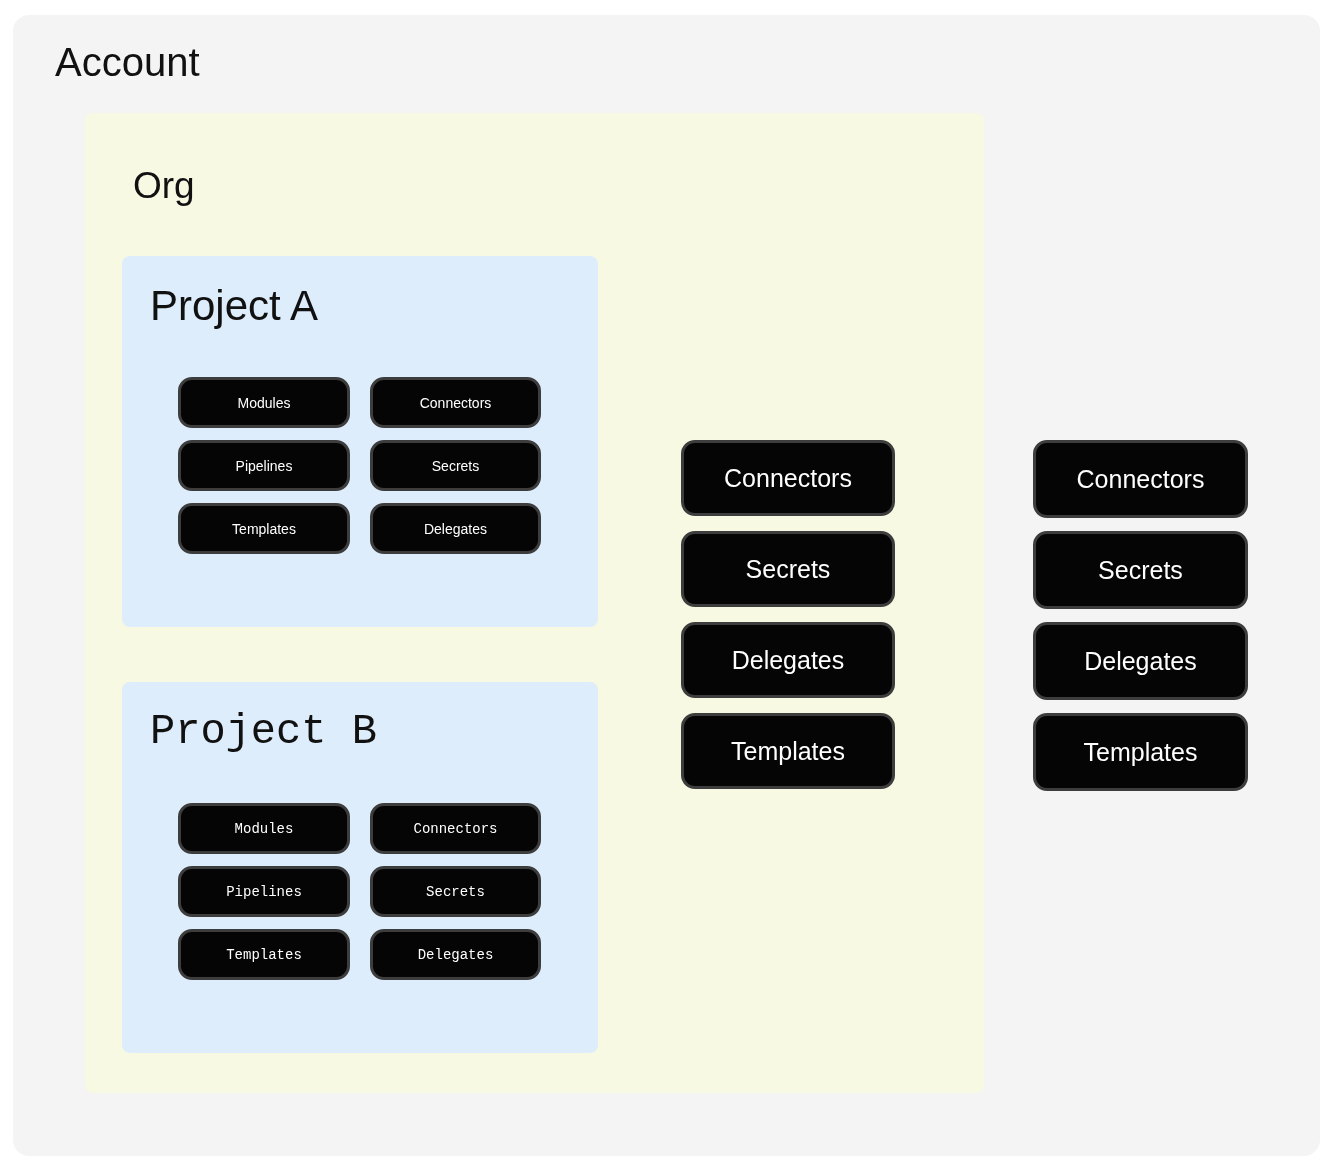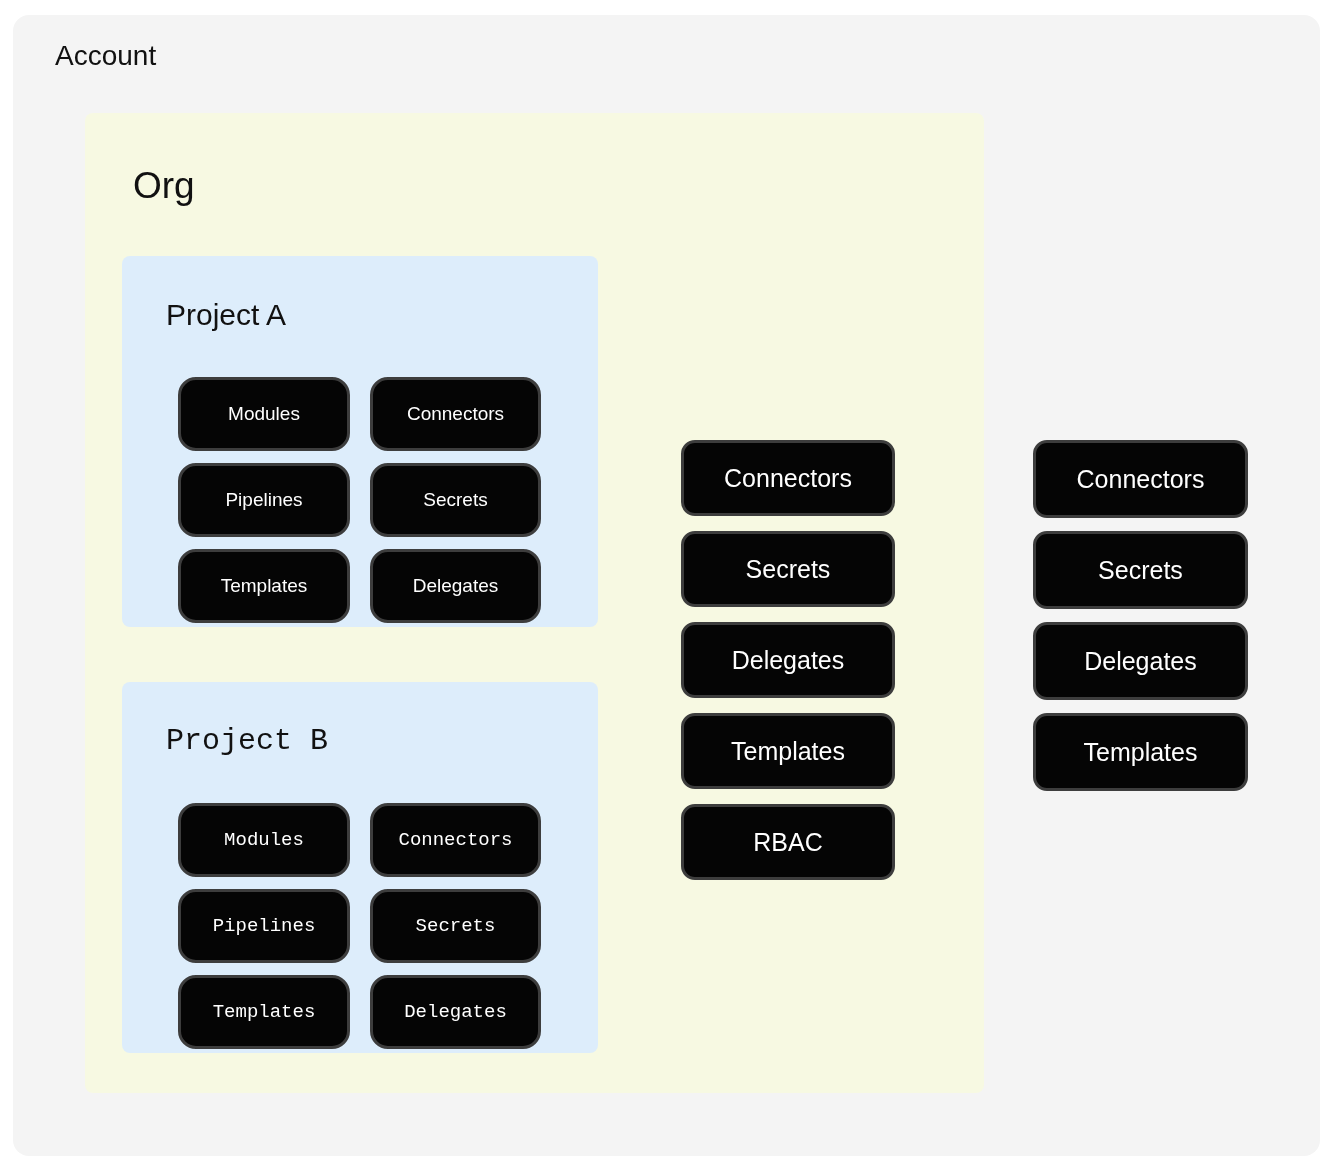--- a/index.html
+++ b/index.html
@@ -11,21 +11,21 @@
     color: #1a1a1a;
   }
   .account-box {
     position: absolute; left: 13px; top: 15px;
     width: 1307px; height: 1141px;
     background: var(--account-bg, #f4f4f4);
     border-radius: 16px;
   }
   .account-title {
     position: absolute; left: 42px; top: 25px;
-    font-size: 28px; font-weight: 400; color: #111111;
+    font-size: 40px; font-weight: 400; color: #111111;
     margin: 0;
   }
   .org-box {
     position: absolute; left: 72px; top: 98px;
     width: 899px; height: 980px;
     background: var(--org-bg, #f7f9e2);
     border-radius: 8px;
   }
   .org-title {
     position: absolute; left: 48px; top: 52px;
@@ -35,39 +35,39 @@
   .project-box {
     position: absolute; left: 37px;
     width: 476px; height: 371px;
     background: var(--project-bg, #ddedfb);
     border-radius: 8px;
   }
   .project-a { top: 143px; }
   .project-b { top: 569px; font-family: Liberation Mono, monospace; }
   .project-title {
     position: absolute; left: 28px; top: 26px;
-    font-size: 30px; font-weight: 400; color: #111111;
-    margin: 16px;
+    font-size: 42px; font-weight: 400; color: #111111;
+    margin: 0;
   }
   .project-grid {
     position: absolute; left: 56px; top: 121px;
     display: grid;
     grid-template-columns: 172px 171px;
     column-gap: 20px; row-gap: 12px;
   }
   .pill {
     box-sizing: border-box;
     background: var(--pill-bg, #050505);
     border: 3px solid var(--pill-border, #3d3d3d);
     border-radius: 14px;
     color: var(--pill-text, #ffffff);
     display: flex; align-items: center; justify-content: center;
     white-space: nowrap;
   }
-  .pill-sm { height: 74px; font-size: 19px; border-radius: 18px; }
+  .pill-sm { height: 51px; font-size: 14px; }
   .pill-md { height: 76px; font-size: 25px; }
   .pill-lg { height: 78px; font-size: 25px; }
   .org-col {
     position: absolute; left: 596px; top: 327px;
     width: 214px;
     display: flex; flex-direction: column; gap: 15px;
   }
   .account-col {
     position: absolute; left: 1020px; top: 425px;
     width: 215px;
@@ -105,21 +105,20 @@
         <div class="pill pill-sm">Templates</div>
         <div class="pill pill-sm">Delegates</div>
       </div>
     </div>
 
     <div class="org-col">
       <div class="pill pill-md">Connectors</div>
       <div class="pill pill-md">Secrets</div>
       <div class="pill pill-md">Delegates</div>
       <div class="pill pill-md">Templates</div>
-      <div class="pill pill-md">RBAC</div>
     </div>
   </div>
 
   <div class="account-col">
     <div class="pill pill-lg">Connectors</div>
     <div class="pill pill-lg">Secrets</div>
     <div class="pill pill-lg">Delegates</div>
     <div class="pill pill-lg">Templates</div>
   </div>
 </div>

